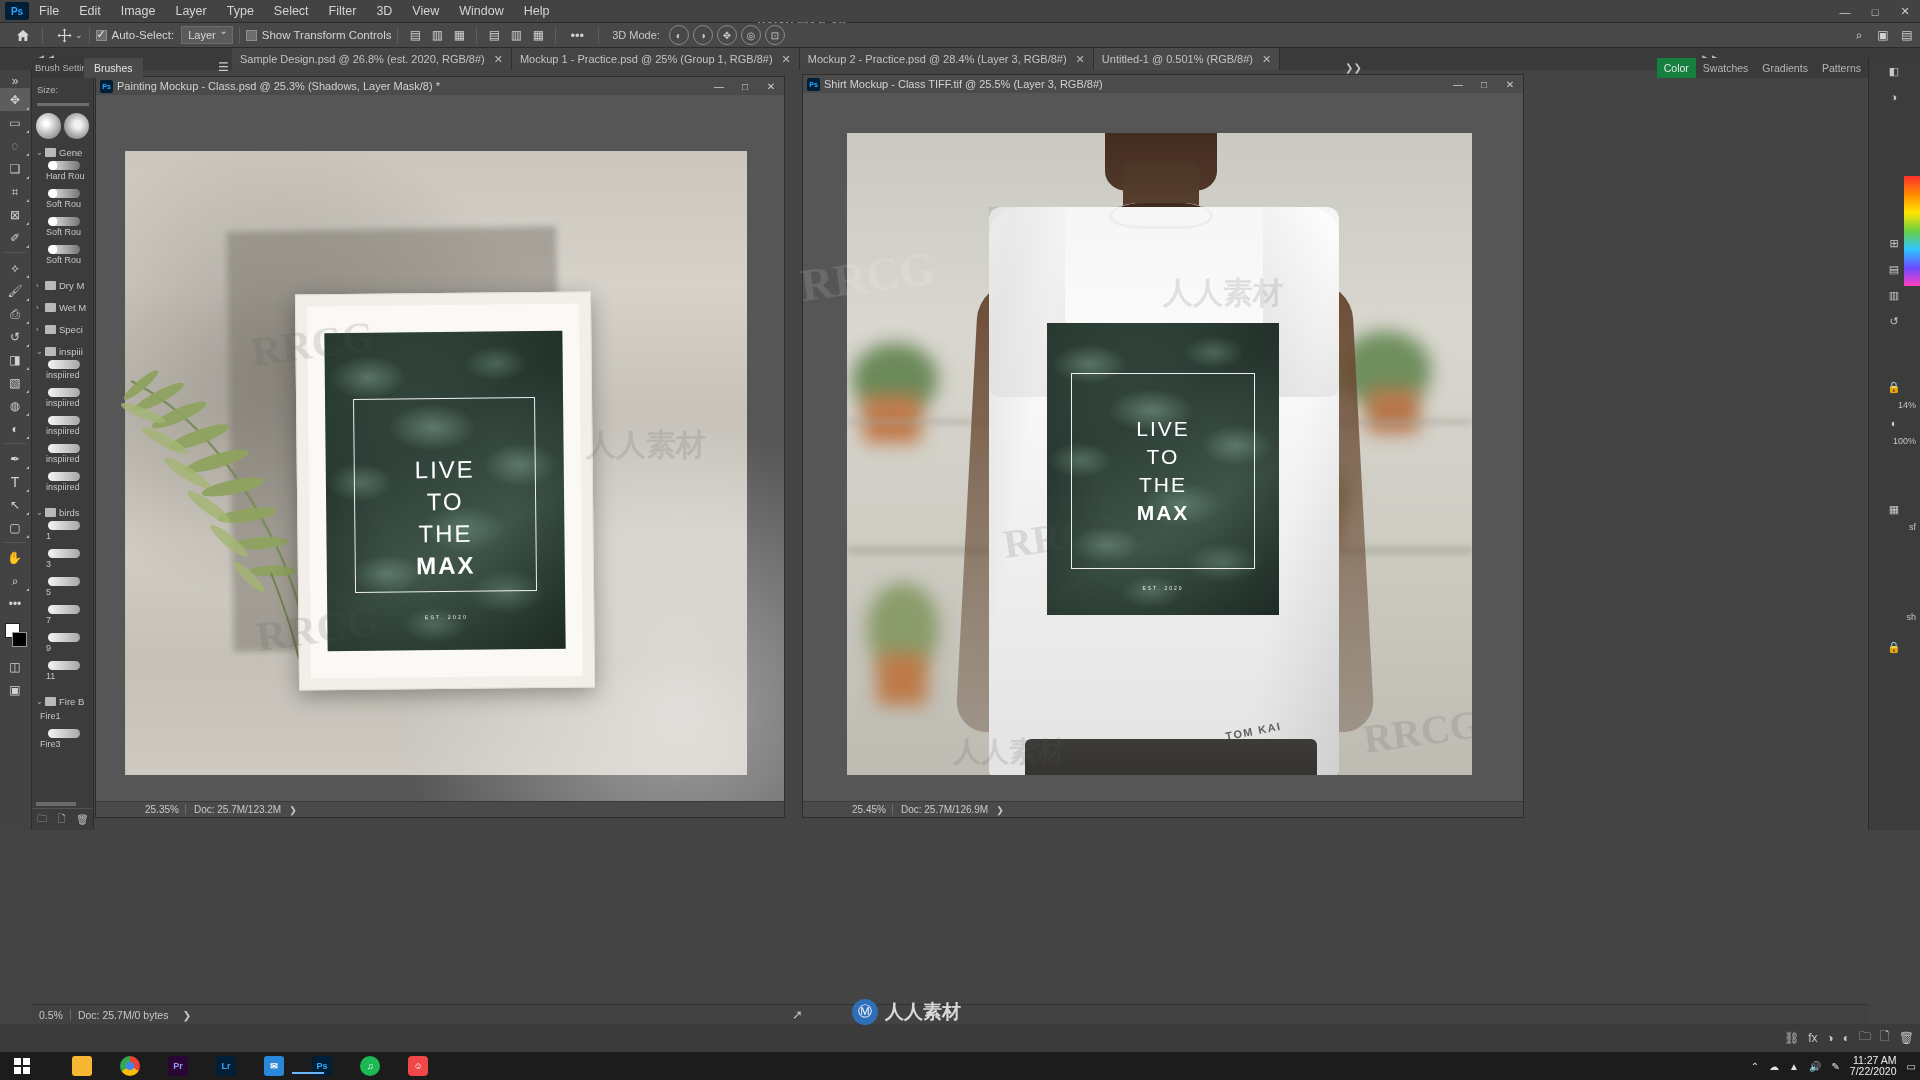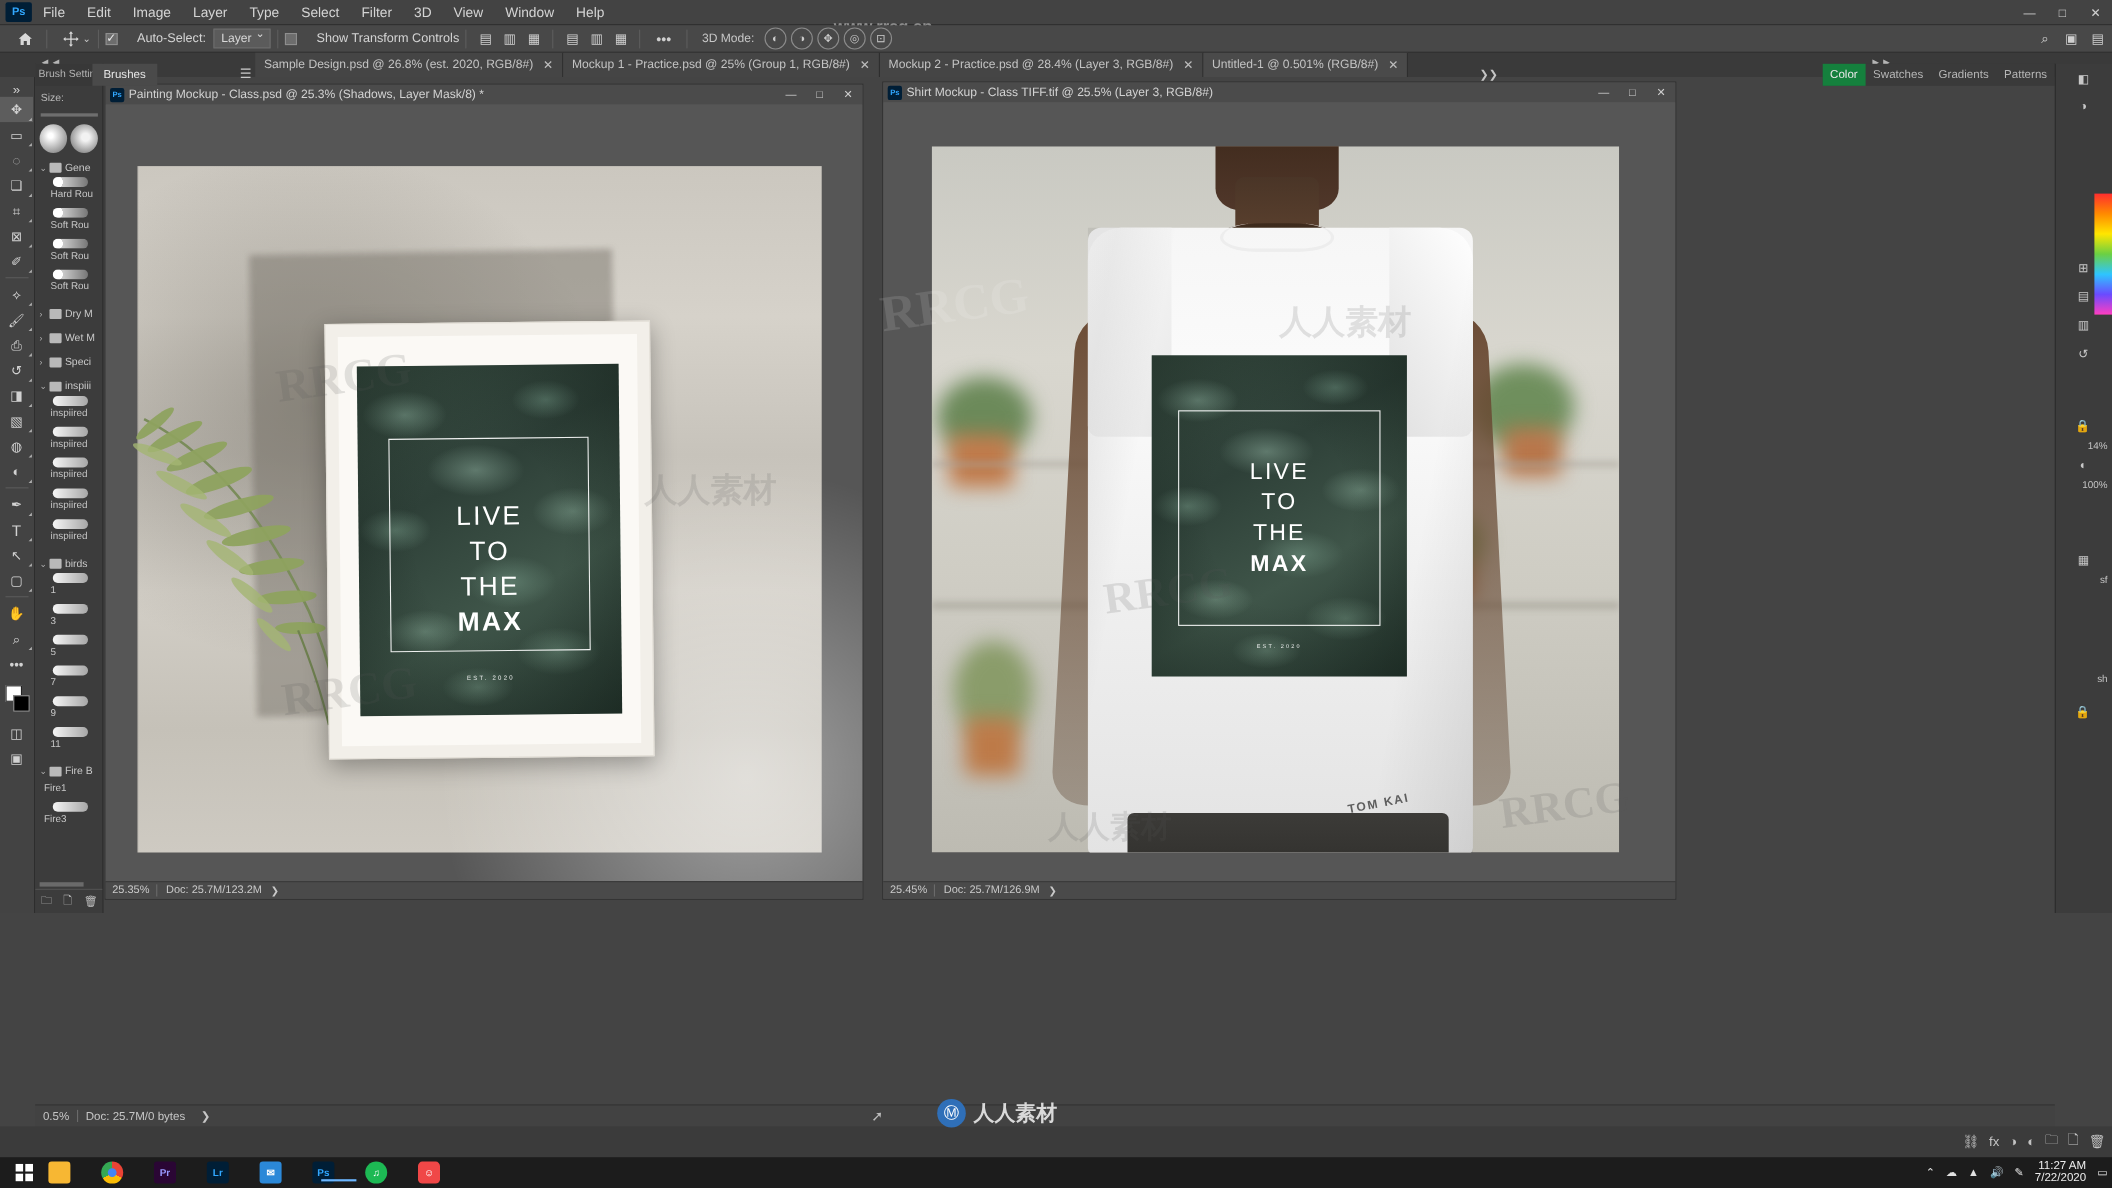--- a/index.html
+++ b/index.html
@@ -21,21 +21,21 @@
   
   .optionsbar { position:absolute; top:23px; left:0; width:1920px; height:25px;
     background:#484848; display:flex; align-items:center; border-bottom:1px solid #2c2c2c; }
   .opt-sep { width:1px; height:17px; background:#5d5d5d; margin:0 6px; }
   .home-ic { width:26px; height:20px; display:flex; align-items:center; justify-content:center;
     margin-left:10px; color:#d8d8d8; }
   .move-ic { display:flex; align-items:center; margin-left:8px; color:#d8d8d8; gap:3px; }
   .chk { width:11px; height:11px; border:1px solid #8e8e8e; background:#6d6d6d; display:inline-block;
     position:relative; vertical-align:middle; }
   .chk.on:after { content:"✓"; position:absolute; left:0px; top:-3px; font-size:11px; color:#e8e8e8; }
-  .opt-lbl { color:#d4d4d4; font-size:11.5px; margin-left:18px; }
+  .opt-lbl { color:#d4d4d4; font-size:11.5px; margin-left:5px; }
   .opt-select { background:#5b5b5b; border:1px solid #6d6d6d; color:#d8d8d8; font-size:11px;
     padding:2px 16px 2px 6px; margin-left:7px; position:relative; height:18px;
     display:flex; align-items:center; }
   .opt-select:after { content:"⌄"; position:absolute; right:4px; top:-2px; font-size:10px; }
   .align-ic { width:22px; height:20px; display:flex; align-items:center; justify-content:center;
     color:#cfcfcf; font-size:12px; }
   .opt-dots { color:#cfcfcf; font-size:13px; padding:0 8px; }
   .opt-3d { color:#c7c7c7; font-size:11px; padding:0 7px; }
   .opt-round { width:20px; height:20px; border:1px solid #8b8b8b; border-radius:50%;
     display:flex; align-items:center; justify-content:center; color:#ccc; font-size:10px; margin:0 2px; }
@@ -100,21 +100,21 @@
     padding-left:4px; font-size:11px; color:#d2d2d2; position:relative; }
   .doc-ps { width:13px; height:13px; background:#001e36; color:#31a8ff; font-size:7px; font-weight:bold;
     display:flex; align-items:center; justify-content:center; margin-right:4px; border-radius:2px; }
   .doc-ctrl { position:absolute; right:0; top:0; height:18px; display:flex; }
   .doc-btn { width:26px; height:18px; display:flex; align-items:center; justify-content:center;
     color:#cfcfcf; font-size:10px; }
   .doc-canvas { position:absolute; background:#565656; overflow:hidden; }
   .doc-status { position:absolute; bottom:0; left:0; height:16px; background:#4a4a4a;
     display:flex; align-items:center; font-size:10px; color:#c9c9c9; width:100%;
     border-top:1px solid #3a3a3a; }
-  .ds-zoom { padding:0 6px; }
+  .ds-zoom { padding:0 6px;margin-left:43px; }
   .ds-sep { width:1px; height:11px; background:#6a6a6a; }
   .ds-doc { padding:0 8px;text-align:right; }
   .ds-arrow { font-size:9px; }
 
   
   .wood { position:absolute; inset:0;
     background:
       linear-gradient(90deg, rgba(0,0,0,.04) 0 1px, transparent 1px 58px),
       linear-gradient(180deg,#cbc7bf 0%,#d6d2ca 22%,#c7c3bb 42%,#d2cec6 62%,#c5c1b8 82%,#cecac2 100%);
   }
@@ -173,21 +173,21 @@
   
   .appstatus { position:absolute; bottom:56px; left:32px; width:1836px; height:20px;
     background:#424242; display:flex; align-items:center; border-top:1px solid #333; }
   .as-txt { font-size:10.5px; color:#c6c6c6; padding:0 7px; }
   .bottombar { position:absolute; bottom:28px; left:0; width:1920px; height:28px; background:#3b3b3b; }
   .bb-right { position:absolute; right:6px; top:3px; display:flex; gap:9px; align-items:center;
     color:#c3c3c3; font-size:12px; }
   .taskbar { position:absolute; bottom:0; left:0; width:1920px; height:28px; background:#1c1c1c;
     display:flex; align-items:center; }
   .tb-start { width:44px; height:28px; display:flex; align-items:center; justify-content:center; }
-  .tb-item { width:48px; height:16px; display:flex; align-items:center; justify-content:flex-start;
+  .tb-item { width:48px; height:16px; display:flex; align-items:center; justify-content:flex-end;
     position:relative; }
   .tb-ico { width:20px; height:20px; border-radius:3px; display:flex; align-items:center;
     justify-content:center; font-size:9px; font-weight:bold; color:#fff; }
   .tb-active:after { content:""; position:absolute; bottom:0; left:8px; right:8px; height:2px; background:#6cb6ff; }
   .tray { position:absolute; right:4px; display:flex; align-items:center; gap:10px;
     color:#e2e2e2; font-size:10px; height:28px; }
   .clock { text-align:right; line-height:11px; font-size:10.5px; color:#eee; }
 
   
   .wm { position:absolute; color:rgba(255,255,255,.13); font-weight:bold; pointer-events:none;

